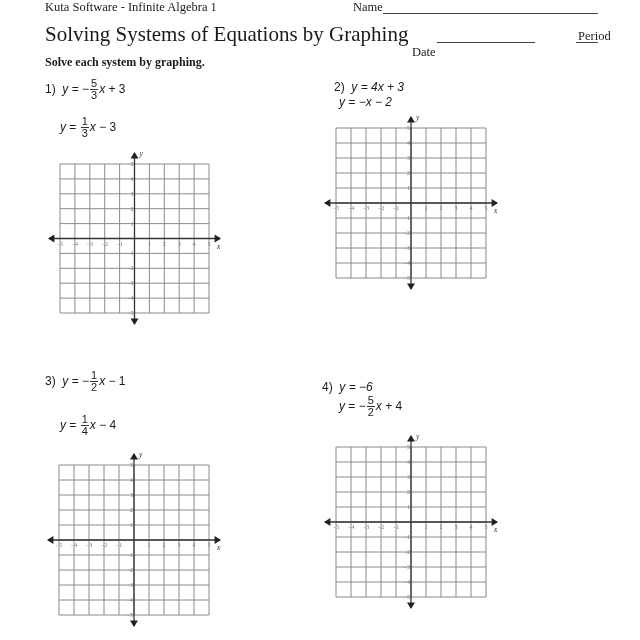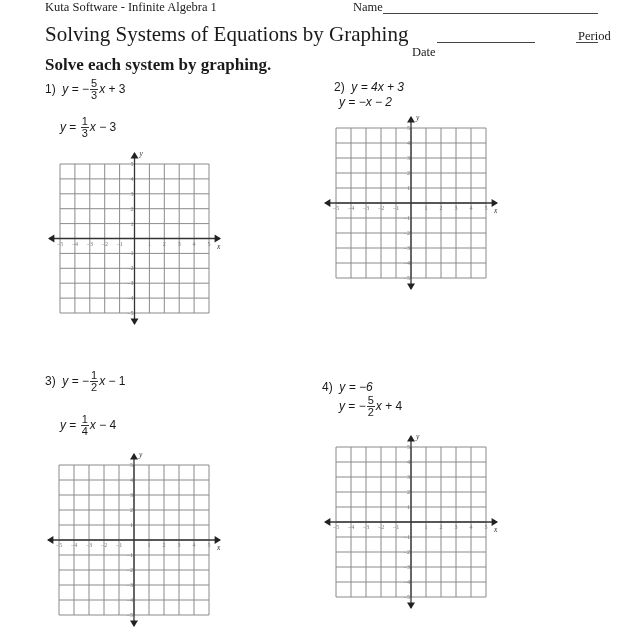--- a/index.html
+++ b/index.html
@@ -1,21 +1,21 @@
 <!DOCTYPE html>
 <html><head>
 <meta charset="utf-8">
 <style>
   html, body { margin:0; padding:0; background:#ffffff; }
   body { width:640px; height:640px; position:relative; overflow:hidden;
          font-family:"Liberation Serif","DejaVu Serif",serif; color:#1a1a1a; }
   .abs { position:absolute; white-space:nowrap; }
   .hdr-small { font-size:12.5px; }
   .title { font-size:21px; }
-  .instr { font-size:17px; font-weight:bold; }
+  .instr { font-size:12px; font-weight:bold; }
   .uline { position:absolute; height:0; border-bottom:1px solid #444; }
   .eq { font-size:12px; font-family:Liberation Sans, sans-serif; }
   .eq i { font-style:italic; }
   .frac { display:inline-flex; flex-direction:column; align-items:center; vertical-align:middle;
           font-size:11px; line-height:11px; margin:0 1px; }
   .frac .num { padding:0 1px; border-bottom:1px solid #333; }
   .graph { position:absolute; }
   .graph svg { overflow:visible; }
   .gl { stroke:#8a8a8a; stroke-width:1; }
   .ax { stroke:#333; stroke-width:1.3; }

